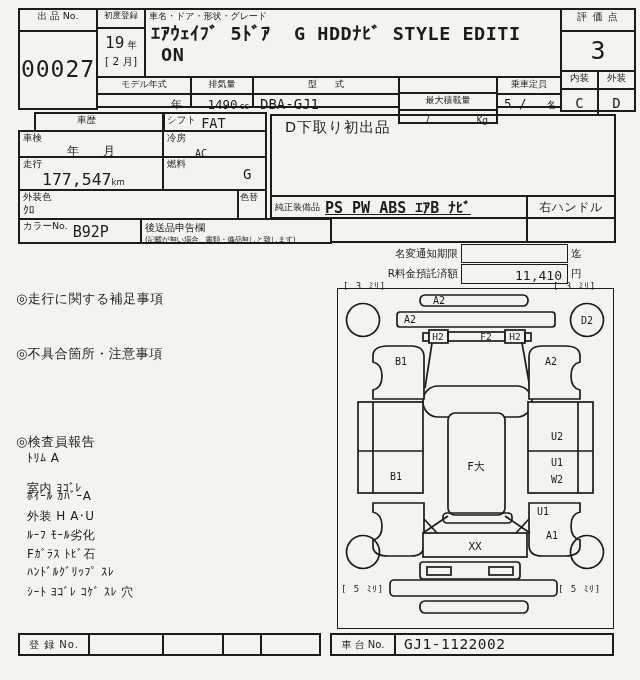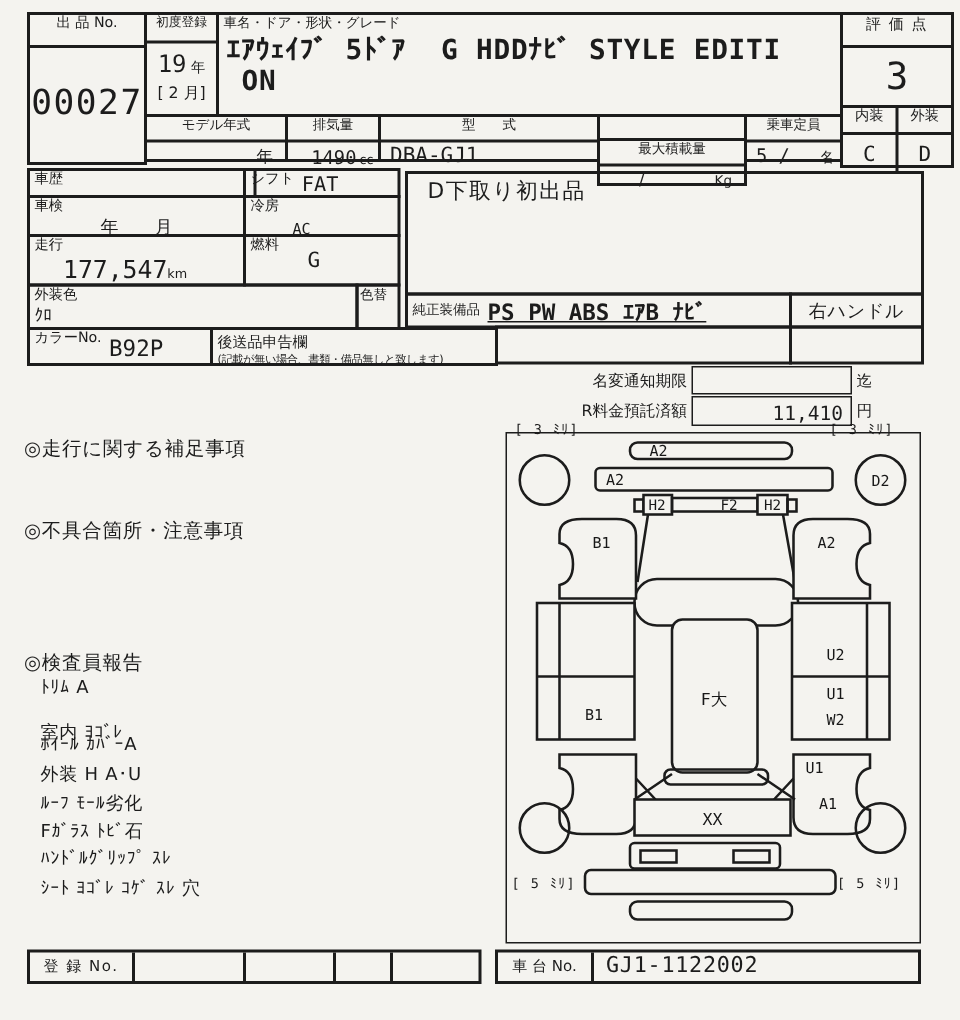--- a/index.html
+++ b/index.html
@@ -87,21 +87,21 @@
   </div>
 </div>
 <div class="box" style="left:496px;top:76px;width:66px;height:32px;">
   <div class="lbl bb c" style="height:13px;font-size:9px;padding:1px 0;">乗車定員</div>
   <div class="flex" style="justify-content:space-between;align-items:baseline;padding:1px 4px 0 6px;">
     <span class="mono" style="font-size:12.5px;">5 /</span>
     <span style="font-size:9.5px;">名</span>
   </div>
 </div>
 
-<div class="box" style="left:18px;top:112px;width:153px;height:20px;">
+<div class="box" style="left:34px;top:112px;width:131px;height:20px;padding-left:38px;">
   <div class="lbl">車歴</div>
 </div>
 <div class="box flex" style="left:162px;top:112px;width:105px;height:20px;align-items:flex-start;">
   <span class="lbl">シフト</span>
   <span class="mono" style="font-size:13.5px;margin:1px 0 0 2px;">FAT</span>
 </div>
 
 <div class="box" style="left:18px;top:130px;width:146px;height:28px;">
   <div class="lbl">車検</div>
   <div class="c pre" style="font-size:12px;margin-top:-2px;">年　　月</div>
@@ -110,21 +110,21 @@
   <span class="lbl">冷房</span>
   <span class="mono" style="font-size:10px;margin:16px 0 0 6px;">AC</span>
 </div>
 
 <div class="box" style="left:18px;top:156px;width:146px;height:35px;">
   <div class="lbl">走行</div>
   <div style="padding-left:22px;margin-top:-1px;">
     <span class="mono" style="font-size:16.5px;">177,547</span><span style="font-size:8.5px;">km</span>
   </div>
 </div>
-<div class="box flex" style="left:162px;top:156px;width:105px;height:35px;align-items:flex-start;">
+<div class="box flex" style="left:162px;top:156px;width:105px;height:35px;align-items:flex-start;gap:38px;">
   <span class="lbl">燃料</span>
   <span class="mono" style="font-size:14px;margin:8px 0 0 16px;">G</span>
 </div>
 
 <div class="box" style="left:18px;top:189px;width:221px;height:31px;">
   <div class="lbl">外装色</div>
   <div style="font-size:11.5px;padding-left:3px;margin-top:-1px;">ｸﾛ</div>
 </div>
 <div class="box" style="left:237px;top:189px;width:30px;height:31px;">
   <div class="lbl" style="font-size:9px;padding:1px 1px;">色替</div>

